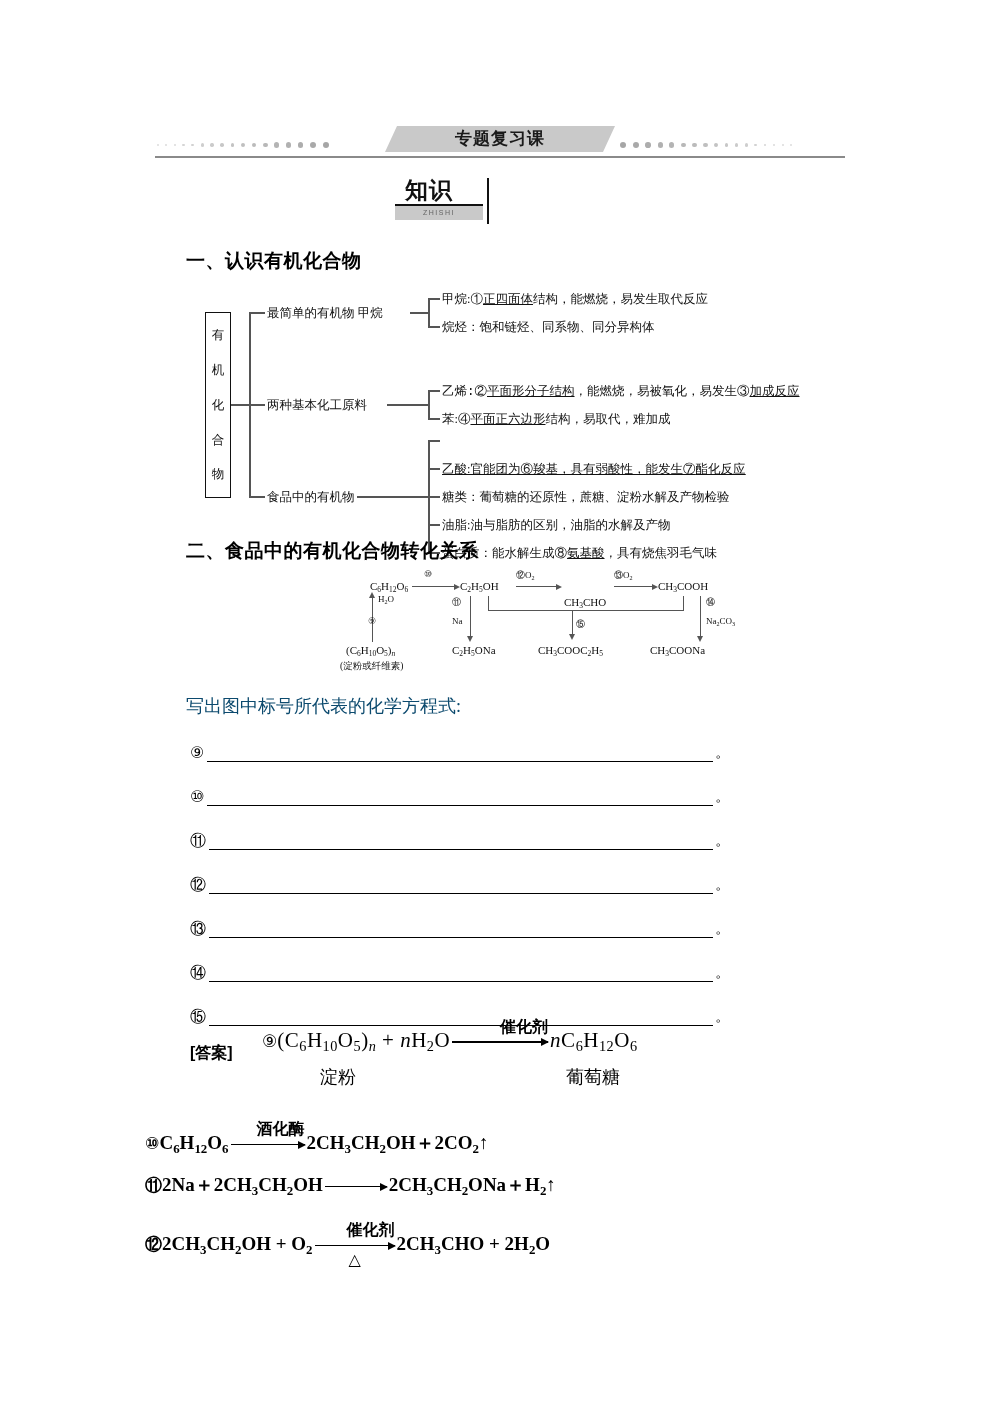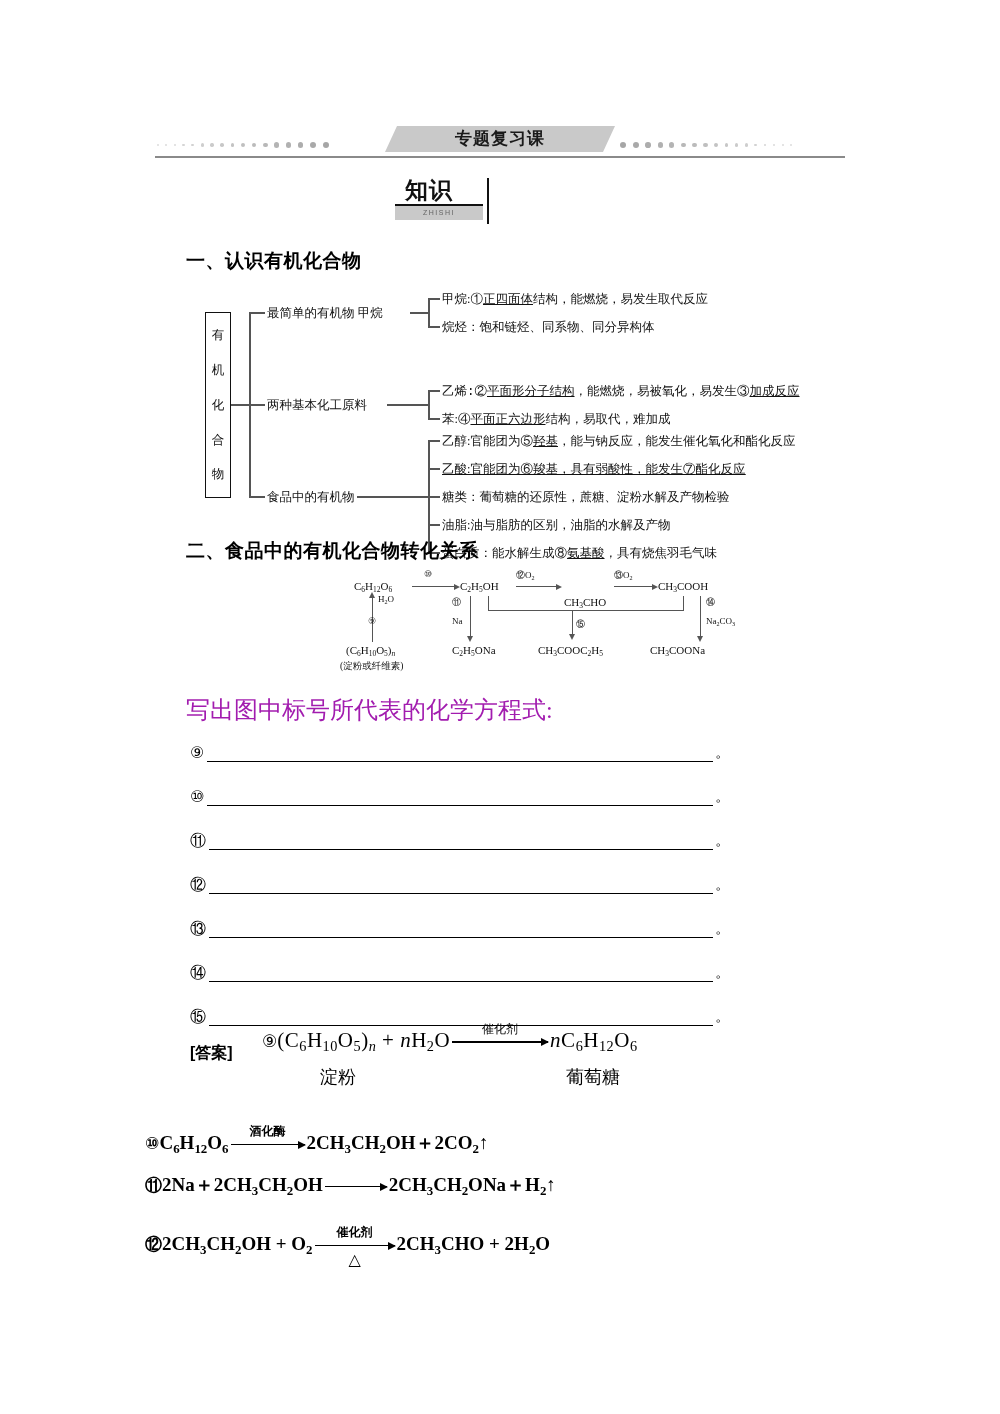--- a/index.html
+++ b/index.html
@@ -283,23 +283,23 @@
     border-right: 3.2px solid transparent;
     border-bottom: 6px solid #555;
   }
   sub { font-size: 0.68em; vertical-align: -0.28em; }
 
   
   .prompt {
     position: absolute;
     left: 186px; top: 694px;
     font-family: Liberation Serif, serif;
-    font-size: 24px;
+    font-size: 18px;
     font-weight: normal;
-    color: #a21caf;
+    color: #0c4a6e;
   }
   .blank-row {
     position: absolute;
     left: 190px;
     width: 540px;
     height: 24px;
     display: flex;
     align-items: flex-end;
   }
   .blank-num {
@@ -364,24 +364,25 @@
     right: -1px; top: -3.2px;
     width: 0; height: 0;
     border-top: 4.2px solid transparent;
     border-bottom: 4.2px solid transparent;
     border-left: 8px solid #000;
   }
   .rx-arrow .above {
     position: absolute;
     left: 0; right: 0;
     bottom: 5px;
-    text-align: center;
-    font-family: "Liberation Sans", "DejaVu Sans", sans-serif;
-    font-size: 12px;
+    text-align: right;
+    font-family: "Liberation Sans", "DejaVu Sans", sans-serif;
+    font-size: 16px;
     white-space: nowrap;
+    font-weight: bold;
   }
   .rx-arrow .below {
     position: absolute;
     left: 0; right: 0;
     top: 5px;
     text-align: center;
     font-family: "Liberation Sans", "DejaVu Sans", sans-serif;
     font-size: 16px;
     white-space: nowrap;
   }
@@ -489,32 +490,31 @@
   <div class="leaf" id="leaf-2-0" style="left:237px; top:87px;font-family:Liberation Mono, monospace;">乙烯:②<u>平面形分子结构</u>，能燃烧，易被氧化，易发生③<u>加成反应</u></div>
   <div class="leaf" id="leaf-2-1" style="left:237px; top:115px;">苯:④<u>平面正六边形</u>结构，易取代，难加成</div>
 
   <div class="lead" style="left:152px; top:200px; width:71px;"></div>
   <div class="grp-vert" style="left:223px; top:144px; height:112px;"></div>
   <div class="grp-stub" style="left:223px; top:144px;"></div>
   <div class="grp-stub" style="left:223px; top:172px;"></div>
   <div class="grp-stub" style="left:223px; top:200px;"></div>
   <div class="grp-stub" style="left:223px; top:228px;"></div>
   <div class="grp-stub" style="left:223px; top:256px;"></div>
-  <div class="leaf" id="leaf-3-0" style="left:237px; top:137px;">乙醇:官能团为⑤<u>羟基</u>，能与钠反应，能发生催化氧化和酯化反应</div>
   <div class="leaf" id="leaf-3-1" style="left:237px; top:165px;text-decoration:underline;">乙酸:官能团为⑥<u>羧基</u>，具有弱酸性，能发生⑦<u>酯化反应</u></div>
   <div class="leaf" id="leaf-3-2" style="left:237px; top:193px;">糖类：葡萄糖的还原性，蔗糖、淀粉水解及产物检验</div>
   <div class="leaf" id="leaf-3-3" style="left:237px; top:221px;">油脂:油与脂肪的区别，油脂的水解及产物</div>
   <div class="leaf" id="leaf-3-4" style="left:237px; top:249px;">蛋白质：能水解生成⑧<u>氨基酸</u>，具有烧焦羽毛气味</div>
 </div>
 
 <div class="sec-heading" id="heading-2">二、食品中的有机化合物转化关系</div>
 
 <div class="scheme">
 
-  <div class="node" id="sch-glucose" style="left:14px; top:2px;">C<sub>6</sub>H<sub>12</sub>O<sub>6</sub></div>
+  <div class="node" id="sch-glucose" style="left:30px; top:2px;">C<sub>6</sub>H<sub>12</sub>O<sub>6</sub></div>
   <div class="node" id="sch-ethanol" style="left:120px; top:2px;">C<sub>2</sub>H<sub>5</sub>OH</div>
   <div class="node" id="sch-acetaldehyde" style="left:224px; top:2px;margin-top:16px;">CH<sub>3</sub>CHO</div>
   <div class="node" id="sch-acetic" style="left:318px; top:2px;">CH<sub>3</sub>COOH</div>
 
   <div class="node" id="sch-starch" style="left:6px; top:66px;">(C<sub>6</sub>H<sub>10</sub>O<sub>5</sub>)<sub><i>n</i></sub></div>
   <div class="node small" id="sch-starch-note" style="left:0px; top:82px;">(淀粉或纤维素)</div>
   <div class="node" id="sch-etona" style="left:112px; top:66px;">C<sub>2</sub>H<sub>5</sub>ONa</div>
   <div class="node" id="sch-ester" style="left:198px; top:66px;">CH<sub>3</sub>COOC<sub>2</sub>H<sub>5</sub></div>
   <div class="node" id="sch-acona" style="left:310px; top:66px;">CH<sub>3</sub>COONa</div>
 

